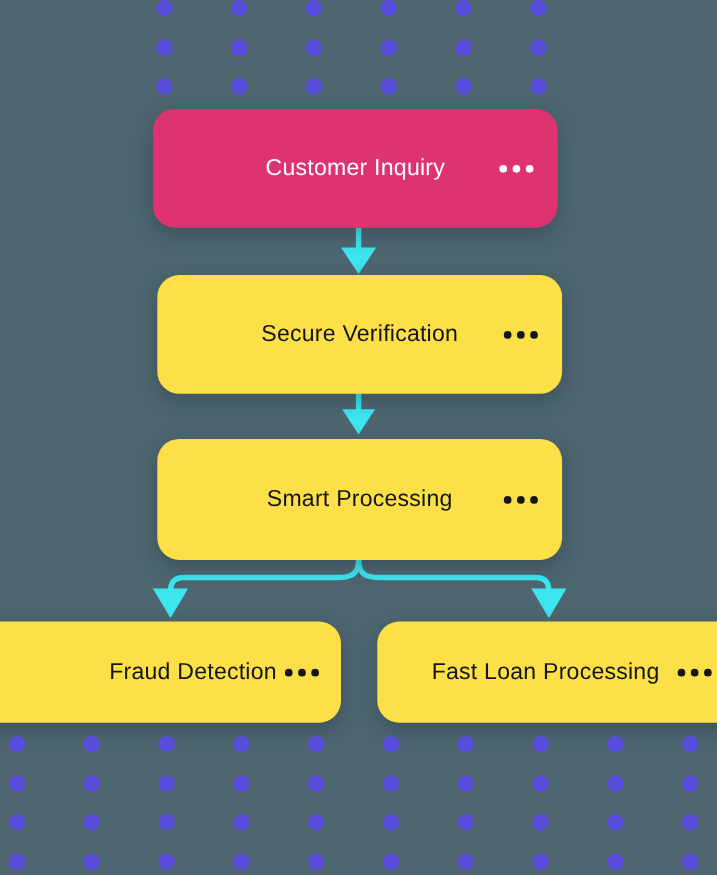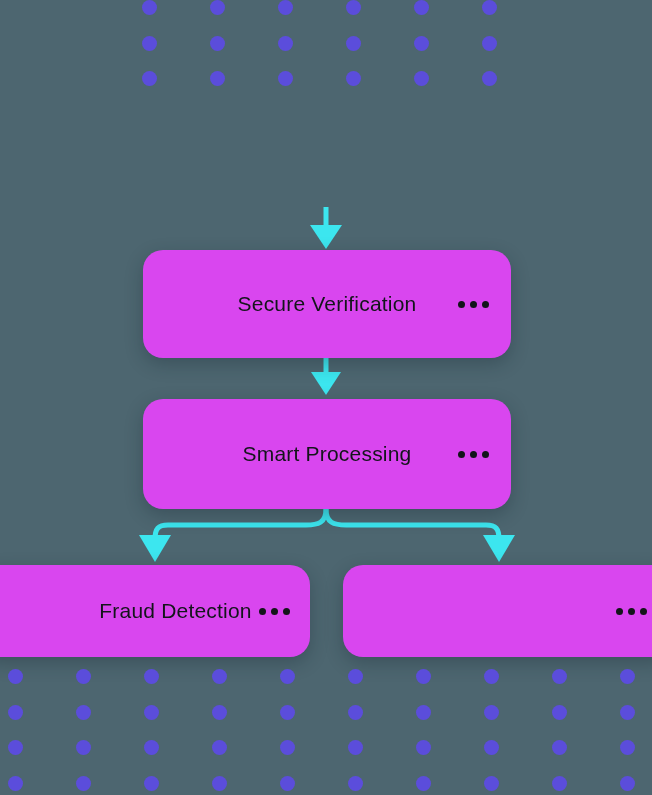--- a/index.html
+++ b/index.html
@@ -66,21 +66,21 @@
     height: 7px;
     border-radius: 50%;
     background: currentColor;
   }
 
   .node.primary {
     background: #dd3370;
     color: #ffffff;
   }
   .node.standard {
-    background: #d946ef;
+    background: #fde047;
     color: #13151a;
   }
 </style>
 </head>
 <body>
 
 <div id="canvas">
 
   <div class="dot-field" id="dots-top">
       <span class="dot" style="left: 142px; top: 0px; background: rgb(91, 77, 219);"></span>
@@ -114,20 +114,28 @@
       <polygon points="311,372 341,372 326,395" fill="#3ce6ef"></polygon>
     </g>
     <g>
       <path d="M 326,509 C 326,523 334,525 346,525 L 486,525 C 496,525 499,529 499,539" fill="none" stroke="#3ce6ef" stroke-width="5" stroke-linecap="round"></path>
       <path d="M 326,509 C 326,523 318,525 306,525 L 168,525 C 158,525 155,529 155,539" fill="none" stroke="#3ce6ef" stroke-width="5" stroke-linecap="round"></path>
       <polygon points="139,535 171,535 155,562" fill="#3ce6ef"></polygon>
       <polygon points="483,535 515,535 499,562" fill="#3ce6ef"></polygon>
     </g>
   </svg>
 
+  <div class="node primary" style="left:139px; top:99px; width:368px; height:108px;">
+    <span class="node-label">Customer Inquiry</span>
+    <span class="node-menu" style="right:22px;">
+      <i></i>
+        <i></i>
+        <i></i>
+    </span>
+  </div>
 
   <div class="node standard" style="left:143px; top:250px; width:368px; height:108px;">
     <span class="node-label">Secure Verification</span>
     <span class="node-menu" style="right:22px;">
       <i></i>
         <i></i>
         <i></i>
     </span>
   </div>
 
@@ -143,20 +151,21 @@
   <div class="node standard" style="left:-20px; top:565px; width:330px; height:92px;">
     <span class="node-label" style="position:relative; left:10px;margin-left:41px;">Fraud Detection</span>
     <span class="node-menu" style="right:20px;">
       <i></i>
         <i></i>
         <i></i>
     </span>
   </div>
 
   <div class="node standard" style="left:343px; top:565px; width:330px; height:92px;">
+    <span class="node-label" style="position:relative; left:-12px;">Fast Loan Processing</span>
     <span class="node-menu" style="right:26px;">
       <i></i>
         <i></i>
         <i></i>
     </span>
   </div>
 
   <div class="dot-field" id="dots-bottom">
       <span class="dot" style="left: 8px; top: 669px; background: rgb(91, 77, 219);"></span>
       <span class="dot" style="left: 76px; top: 669px; background: rgb(91, 77, 219);"></span>

